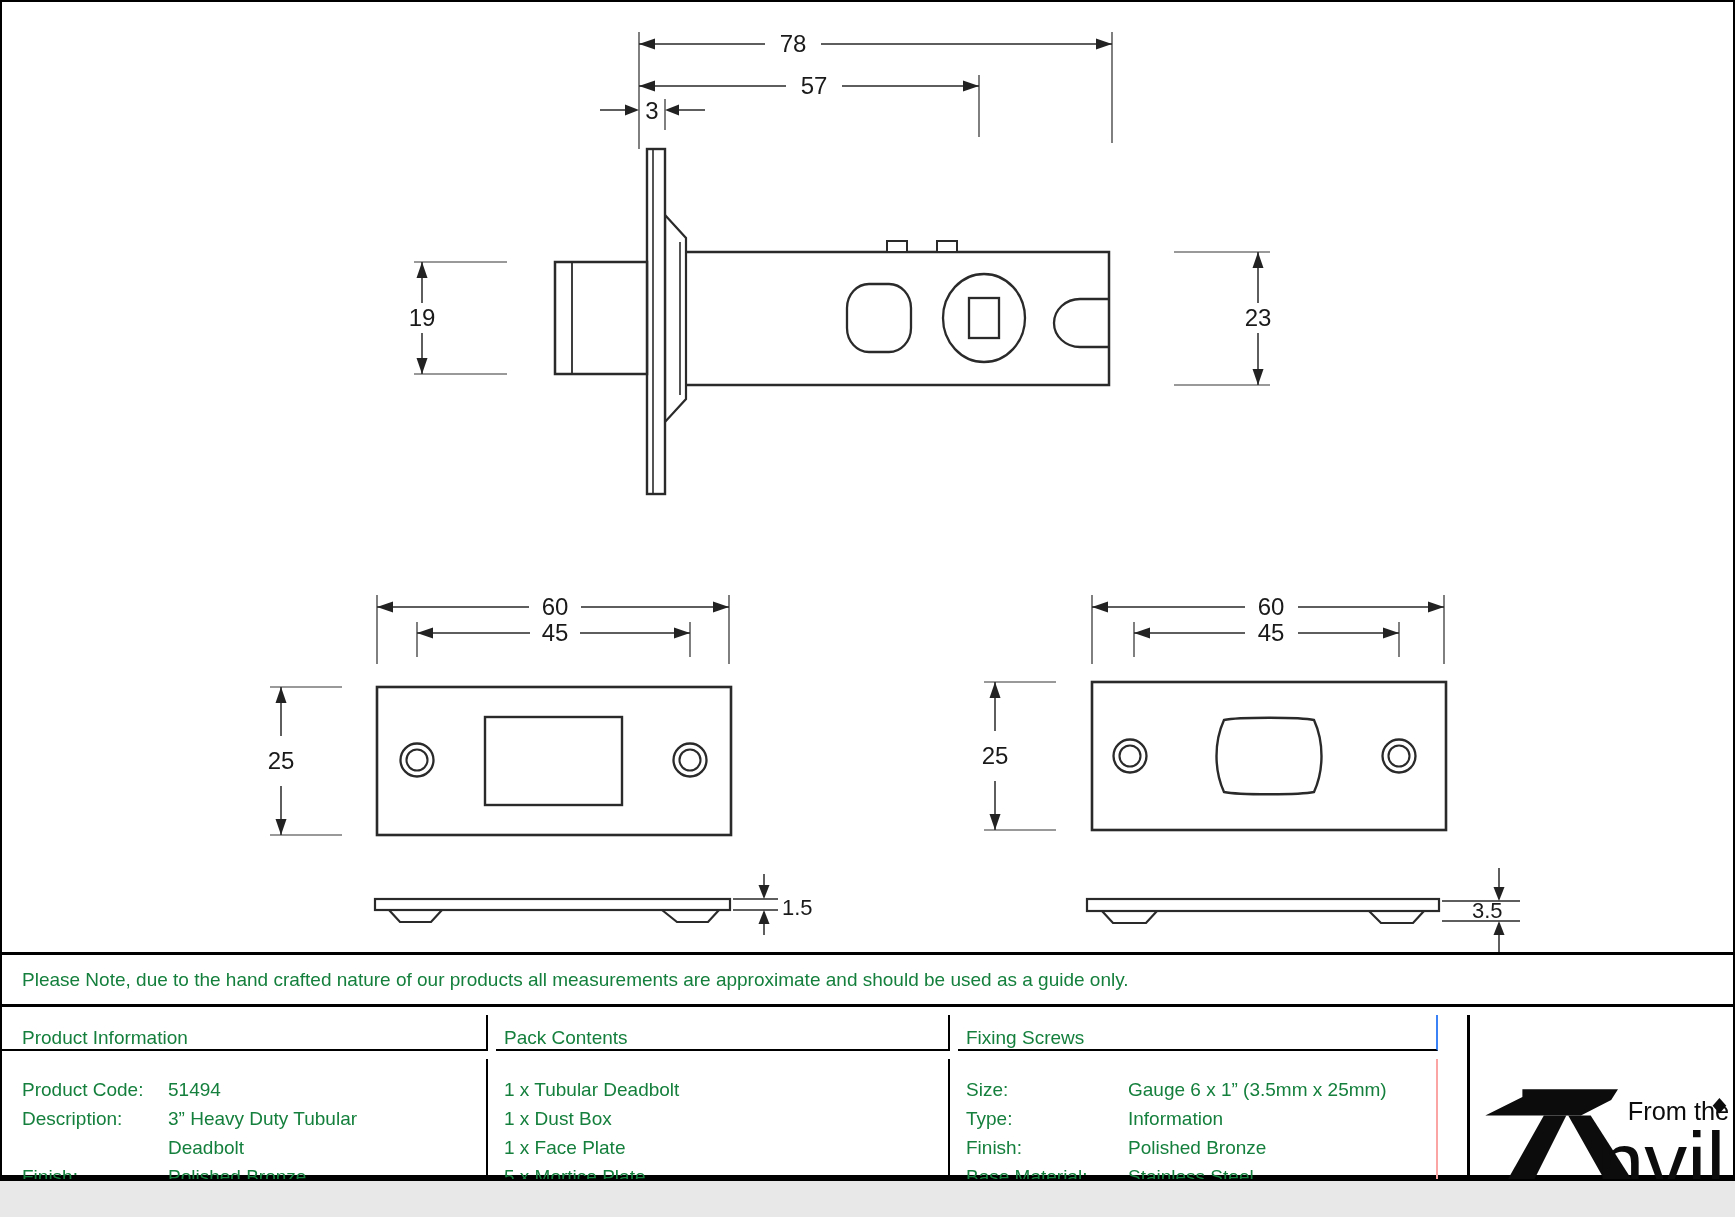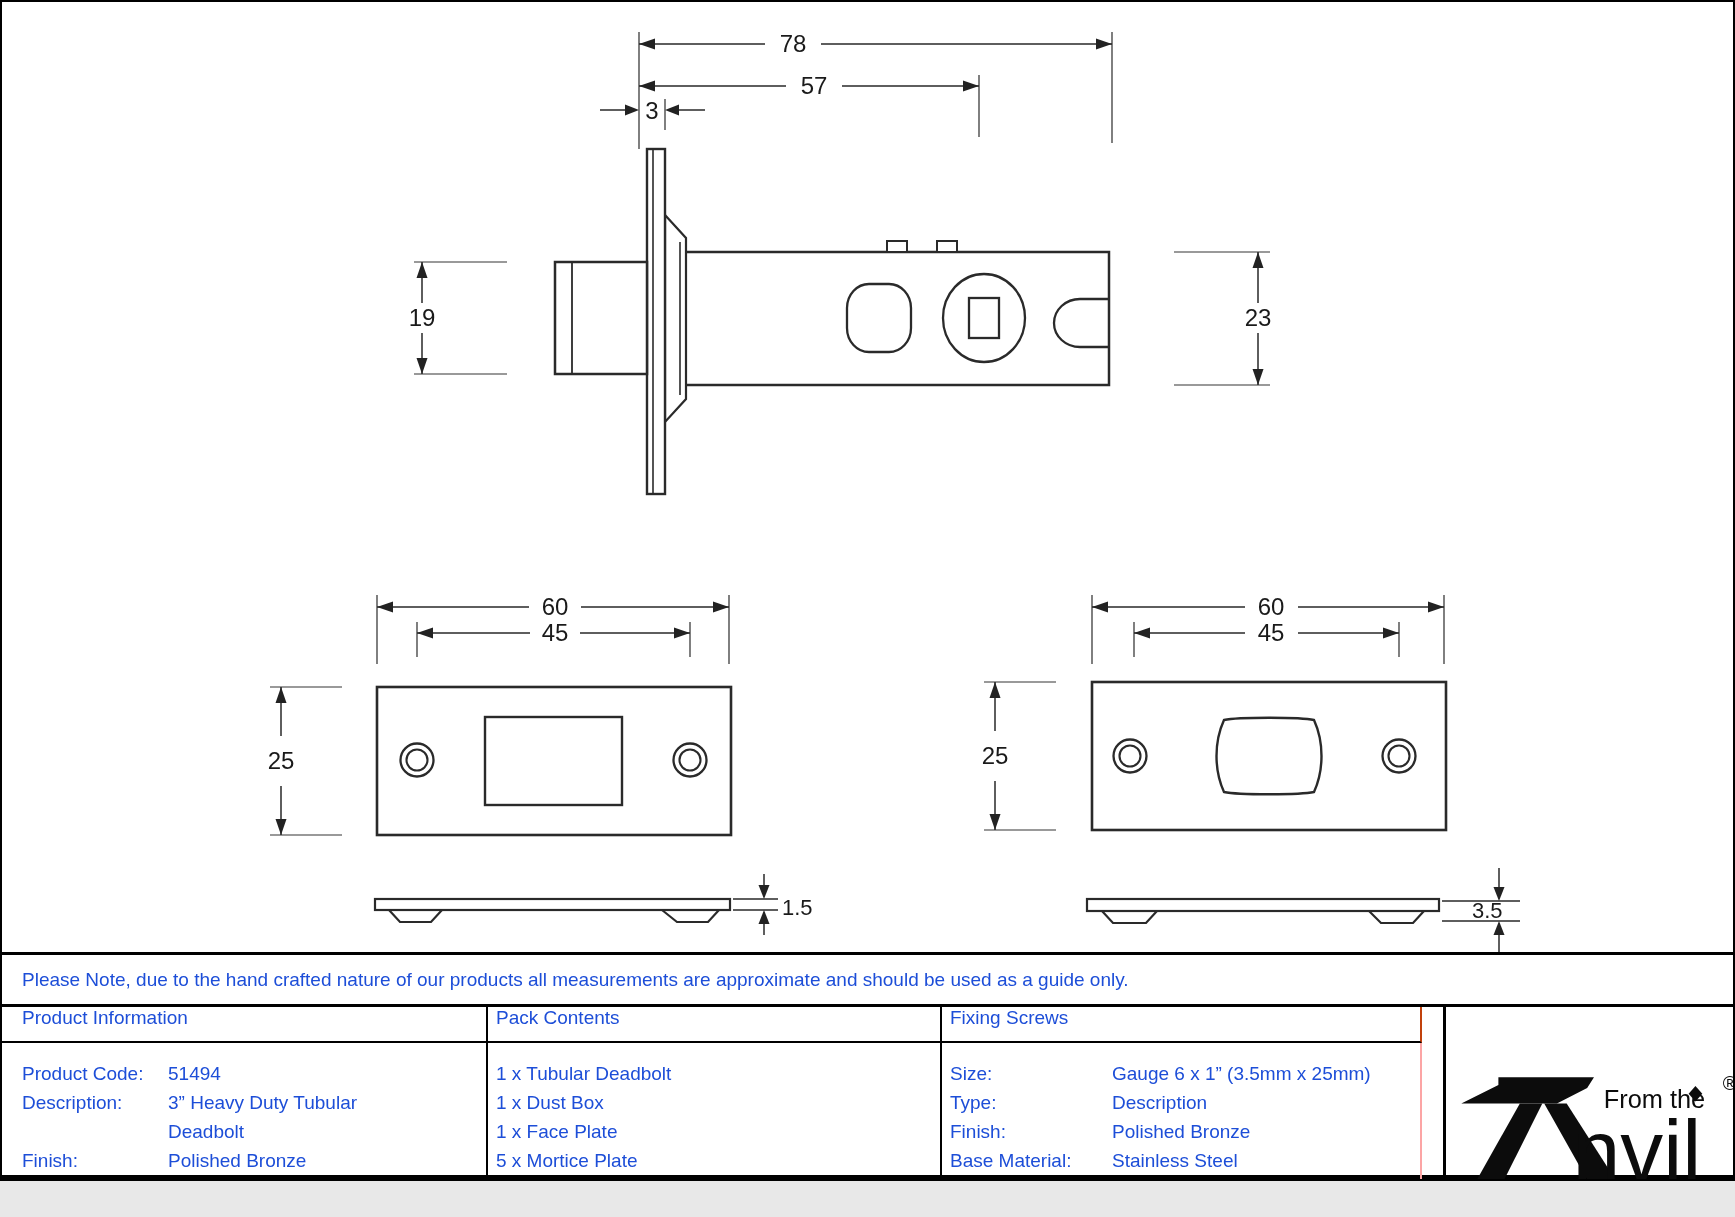--- a/index.html
+++ b/index.html
@@ -19,37 +19,37 @@
 
   
   .info-table{
     position:absolute;left:0;right:0;top:950px;bottom:0;
     display:grid;
     grid-template-columns:486px 454px 480px 1fr;
     grid-template-rows:52px 36px 1fr;
     border-top:3px solid #000;
     border-bottom:4px solid #000;
     box-sizing:border-box;
-    font-size:19px;color:#1d4ed8;
+    font-size:19px;color:#15803d;gap:8px;
   }
   .note-row{
     grid-column:1/5;grid-row:1;
     border-bottom:3px solid #000;
     display:flex;align-items:center;
     padding-left:20px;box-sizing:border-box;
   }
   .hdr{
     grid-row:2;
     border-bottom:2px solid #000;
-    display:flex;align-items:flex-start;
+    display:flex;align-items:flex-end;
     box-sizing:border-box;
   }
   .hdr.c1{grid-column:1;padding-left:20px;border-right:2px solid #000;}
   .hdr.c2{grid-column:2;padding-left:8px;border-right:2px solid #000;}
-  .hdr.c3{grid-column:3;padding-left:8px;border-right:2px solid #c2410c;}
+  .hdr.c3{grid-column:3;padding-left:8px;border-right:2px solid #3b82f6;}
   .body-cell{
     grid-row:3;box-sizing:border-box;
     padding-top:16px;line-height:29px;
   }
   .body-cell.c1{grid-column:1;padding-left:20px;border-right:2px solid #000;}
   .body-cell.c2{grid-column:2;padding-left:8px;border-right:2px solid #000;}
   .body-cell.c3{grid-column:3;padding-left:8px;border-right:2px solid #fca5a5;}
   .kv{display:flex;}
   .kv .k{flex:0 0 146px;}
   .body-cell.c3 .kv .k{flex:0 0 162px;}
@@ -242,21 +242,21 @@
       <div>4 x Fixing Screws</div>
     </div>
 
     <div class="body-cell c3">
       <div class="kv">
         <span class="k">Size:</span>
         <span class="v">Gauge 6 x 1” (3.5mm x 25mm)</span>
       </div>
       <div class="kv">
         <span class="k">Type:</span>
-        <span class="v">Description</span>
+        <span class="v">Information</span>
       </div>
       <div class="kv">
         <span class="k">Finish:</span>
         <span class="v">Polished Bronze</span>
       </div>
       <div class="kv">
         <span class="k">Base Material:</span>
         <span class="v">Stainless Steel</span>
       </div>
     </div>

